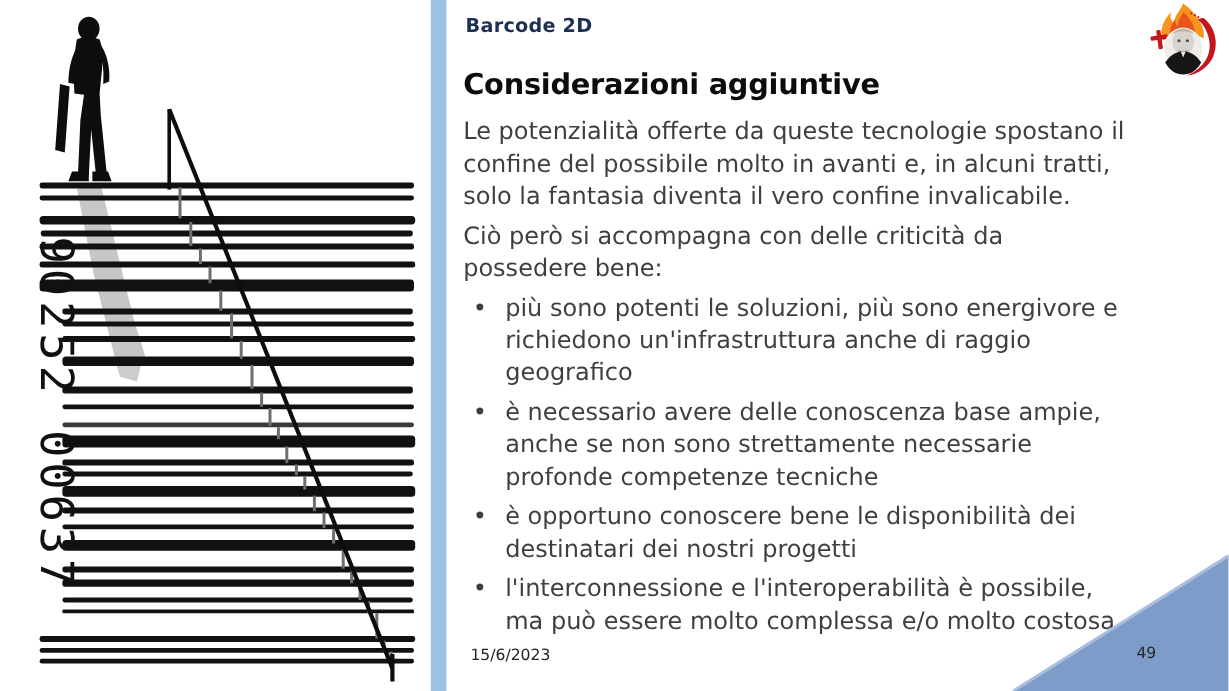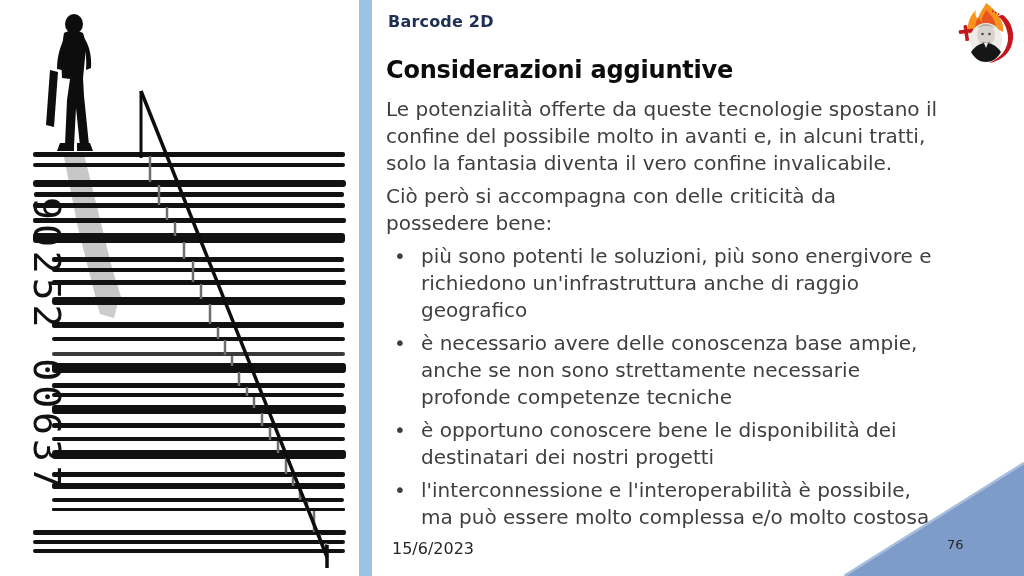--- a/index.html
+++ b/index.html
@@ -20,21 +20,21 @@
     margin:25px 0 0 0; font-size:24px; font-weight:bold; color:#0c0c0c; letter-spacing:-.2px;
   }
   .body-text{ font-size:20px; line-height:27px; color:#3f3f3f; }
   .para{ margin:12px 0 6px 0; white-space:pre-line; }
   .para + .para{ margin-top:0; }
   .bullet-list{ list-style:none; margin:6px 0 0 0; padding:0; }
   .bullet-list li{ position:relative; padding-left:35px; margin:0 0 6px 0; white-space:pre-line; }
   .bullet-list li::before{
     content:"•"; position:absolute; left:8px; top:0; color:#3f3f3f; font-size:20px;
   }
-  .footer-date{ position:absolute; left:392px; top:539px; font-size:16px; color:#262626; }
+  .footer-date{ position:absolute; left:392px; top:539px; font-size:13px; color:#262626; }
   .page-number{ position:absolute; left:947px; top:537px; font-size:13px; color:#262626; z-index:3; }
   .corner-triangle{ position:absolute; right:0; bottom:0; z-index:2; display:block; }
   .logo{ position:absolute; left:953px; top:2px; width:66px; height:66px; z-index:3; }
 </style>
 </head>
 <body>
 
 <div class="slide">
 
   <svg class="art" viewBox="0 0 360 576" aria-hidden="true">
@@ -141,21 +141,21 @@
 profonde competenze tecniche</li>
         <li>è opportuno conoscere bene le disponibilità dei
 destinatari dei nostri progetti</li>
         <li>l'interconnessione e l'interoperabilità è possibile,
 ma può essere molto complessa e/o molto costosa.</li>
       </ul>
     </div>
   </div>
 
   <div class="footer-date">15/6/2023</div>
-  <div class="page-number">76</div>
+  <div class="page-number">49</div>
 
   <svg class="corner-triangle" width="180" height="114" viewBox="0 0 180 114" aria-hidden="true">
     <polygon points="0,114 180,1 180,114" fill="#7d9cc9"></polygon>
     <line x1="0" y1="114" x2="180" y2="1" stroke="#a9bedd" stroke-width="2.5"></line>
   </svg>
 
   <svg class="logo" viewBox="0 0 66 66" aria-hidden="true">
 
     <path d="M33,1 C30,8 25,11 26,18 C22,15 22,11 23,8
              C16,15 13,24 16,32 L27,27 L44,27 L50,30 C52,20 43,8 33,1 Z" fill="#f7941e"></path>

